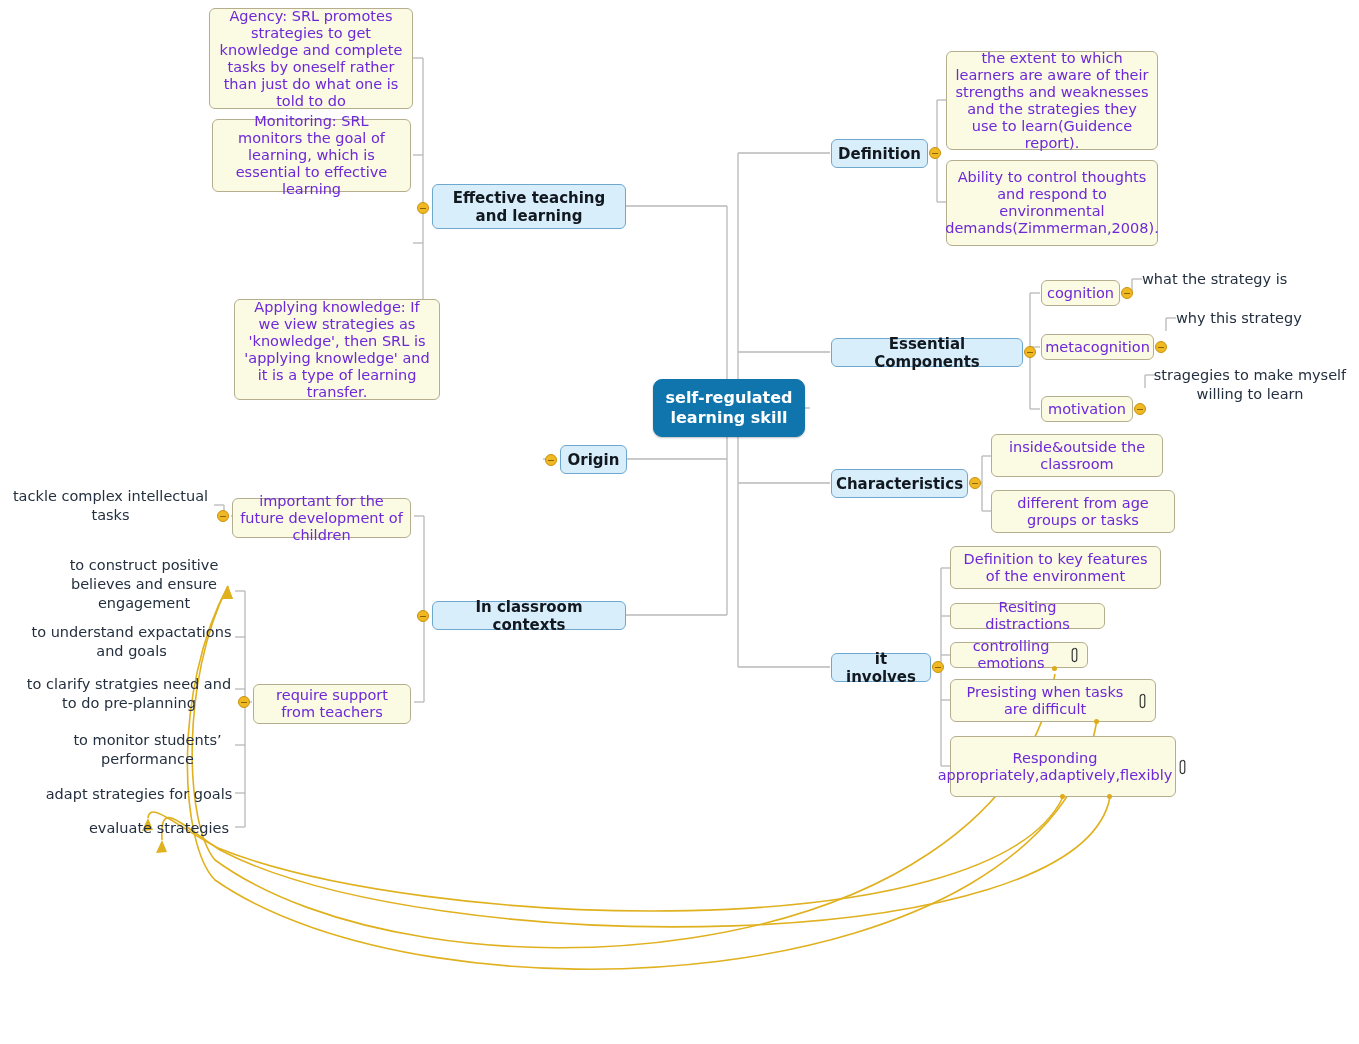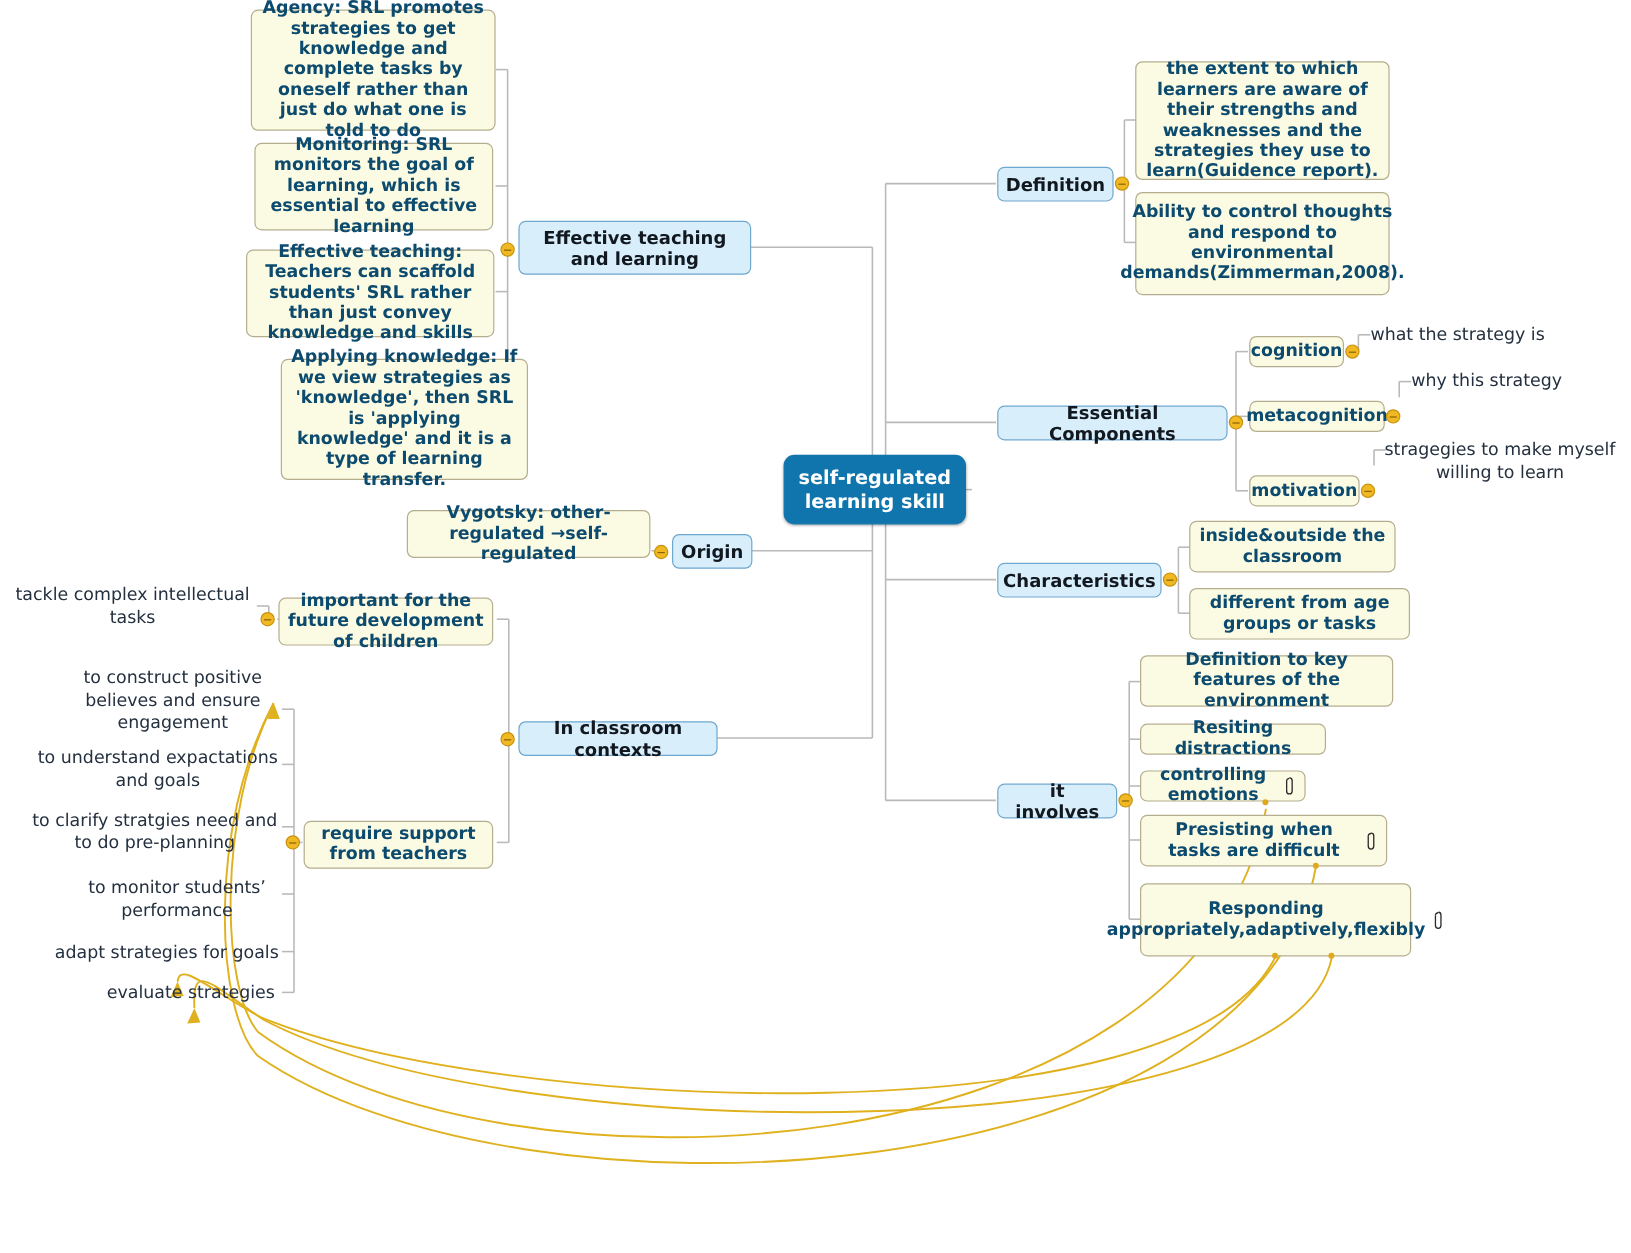--- a/index.html
+++ b/index.html
@@ -7,21 +7,21 @@
     width:1359px;height:1044px;position:relative;overflow:hidden;
     font-family:"DejaVu Sans","Liberation Sans",sans-serif;
     color:#1f2a3a;
   }
   #canvas{position:absolute;left:0;top:0;width:1359px;height:1044px;}
   svg#wires{position:absolute;left:0;top:0;width:1359px;height:1044px;pointer-events:none;}
 
   .node{position:absolute;box-sizing:border-box;display:flex;align-items:center;justify-content:center;text-align:center;}
   .leafbox{
     background:#fbfae2;border:1px solid #b5ae8e;border-radius:6px;
-    font-size:14.5px;line-height:17px;color:#0c4a6e;padding:3px 7px;font-weight:bold;
+    font-size:14.5px;line-height:17px;color:#6d28d9;padding:3px 7px;
   }
   .bluebox{
     background:#d8eefb;border:1px solid #6fa8cf;border-radius:6px;
     font-weight:bold;font-size:15px;line-height:18px;color:#12181f;padding:4px 9px;
   }
   .plaintext{
     font-size:14.5px;line-height:19px;color:#24303f;background:transparent;border:0;
   }
   .root{
     background:#0f75ac;border:1px solid #0f75ac;border-radius:9px;
@@ -149,38 +149,32 @@
   <div class="collapser" style="left:417px;top:202px;"></div>
 
   <div class="node leafbox" style="left:209px;top:8px;width:204px;height:101px;">
     <span>Agency: SRL promotes strategies to get knowledge and complete tasks by oneself rather than just do what one is told to do</span>
   </div>
 
   <div class="node leafbox" style="left:212px;top:119px;width:199px;height:73px;">
     <span>Monitoring: SRL monitors the goal of learning, which is essential to effective learning</span>
   </div>
 
-  <div class="node leafbox" style="left:205px;top:208px;width:207px;height:73px;">
-    <span>Effective teaching: Teachers can scaffold students' SRL rather than just convey knowledge and skills</span>
-  </div>
 
   <div class="node leafbox" style="left:206px;top:299px;width:206px;height:101px;margin-left:28px;">
     <span>Applying knowledge: If we view strategies as 'knowledge', then SRL is 'applying knowledge' and it is a type of learning transfer.</span>
   </div>
 
   <div class="node bluebox" style="left:560px;top:445px;width:67px;height:29px;">
     <span>Origin</span>
   </div>
   <div class="collapser" style="left:545px;top:454px;"></div>
 
-  <div class="node leafbox" style="left:339px;top:425px;width:203px;height:40px;">
-    <span>Vygotsky: other-regulated →self-regulated</span>
-  </div>
-
-  <div class="node bluebox" style="left:432px;top:601px;width:166px;height:29px;">
+
+  <div class="node bluebox" style="left:432px;top:601px;width:194px;height:29px;">
     <span>In classroom contexts</span>
   </div>
   <div class="collapser" style="left:417px;top:610px;"></div>
 
   <div class="node leafbox" style="left:232px;top:498px;width:179px;height:40px;">
     <span>important for the future development of children</span>
   </div>
   <div class="collapser" style="left:217px;top:510px;"></div>
 
   <div class="node plaintext" style="left:10px;top:487px;width:201px;height:38px;">

